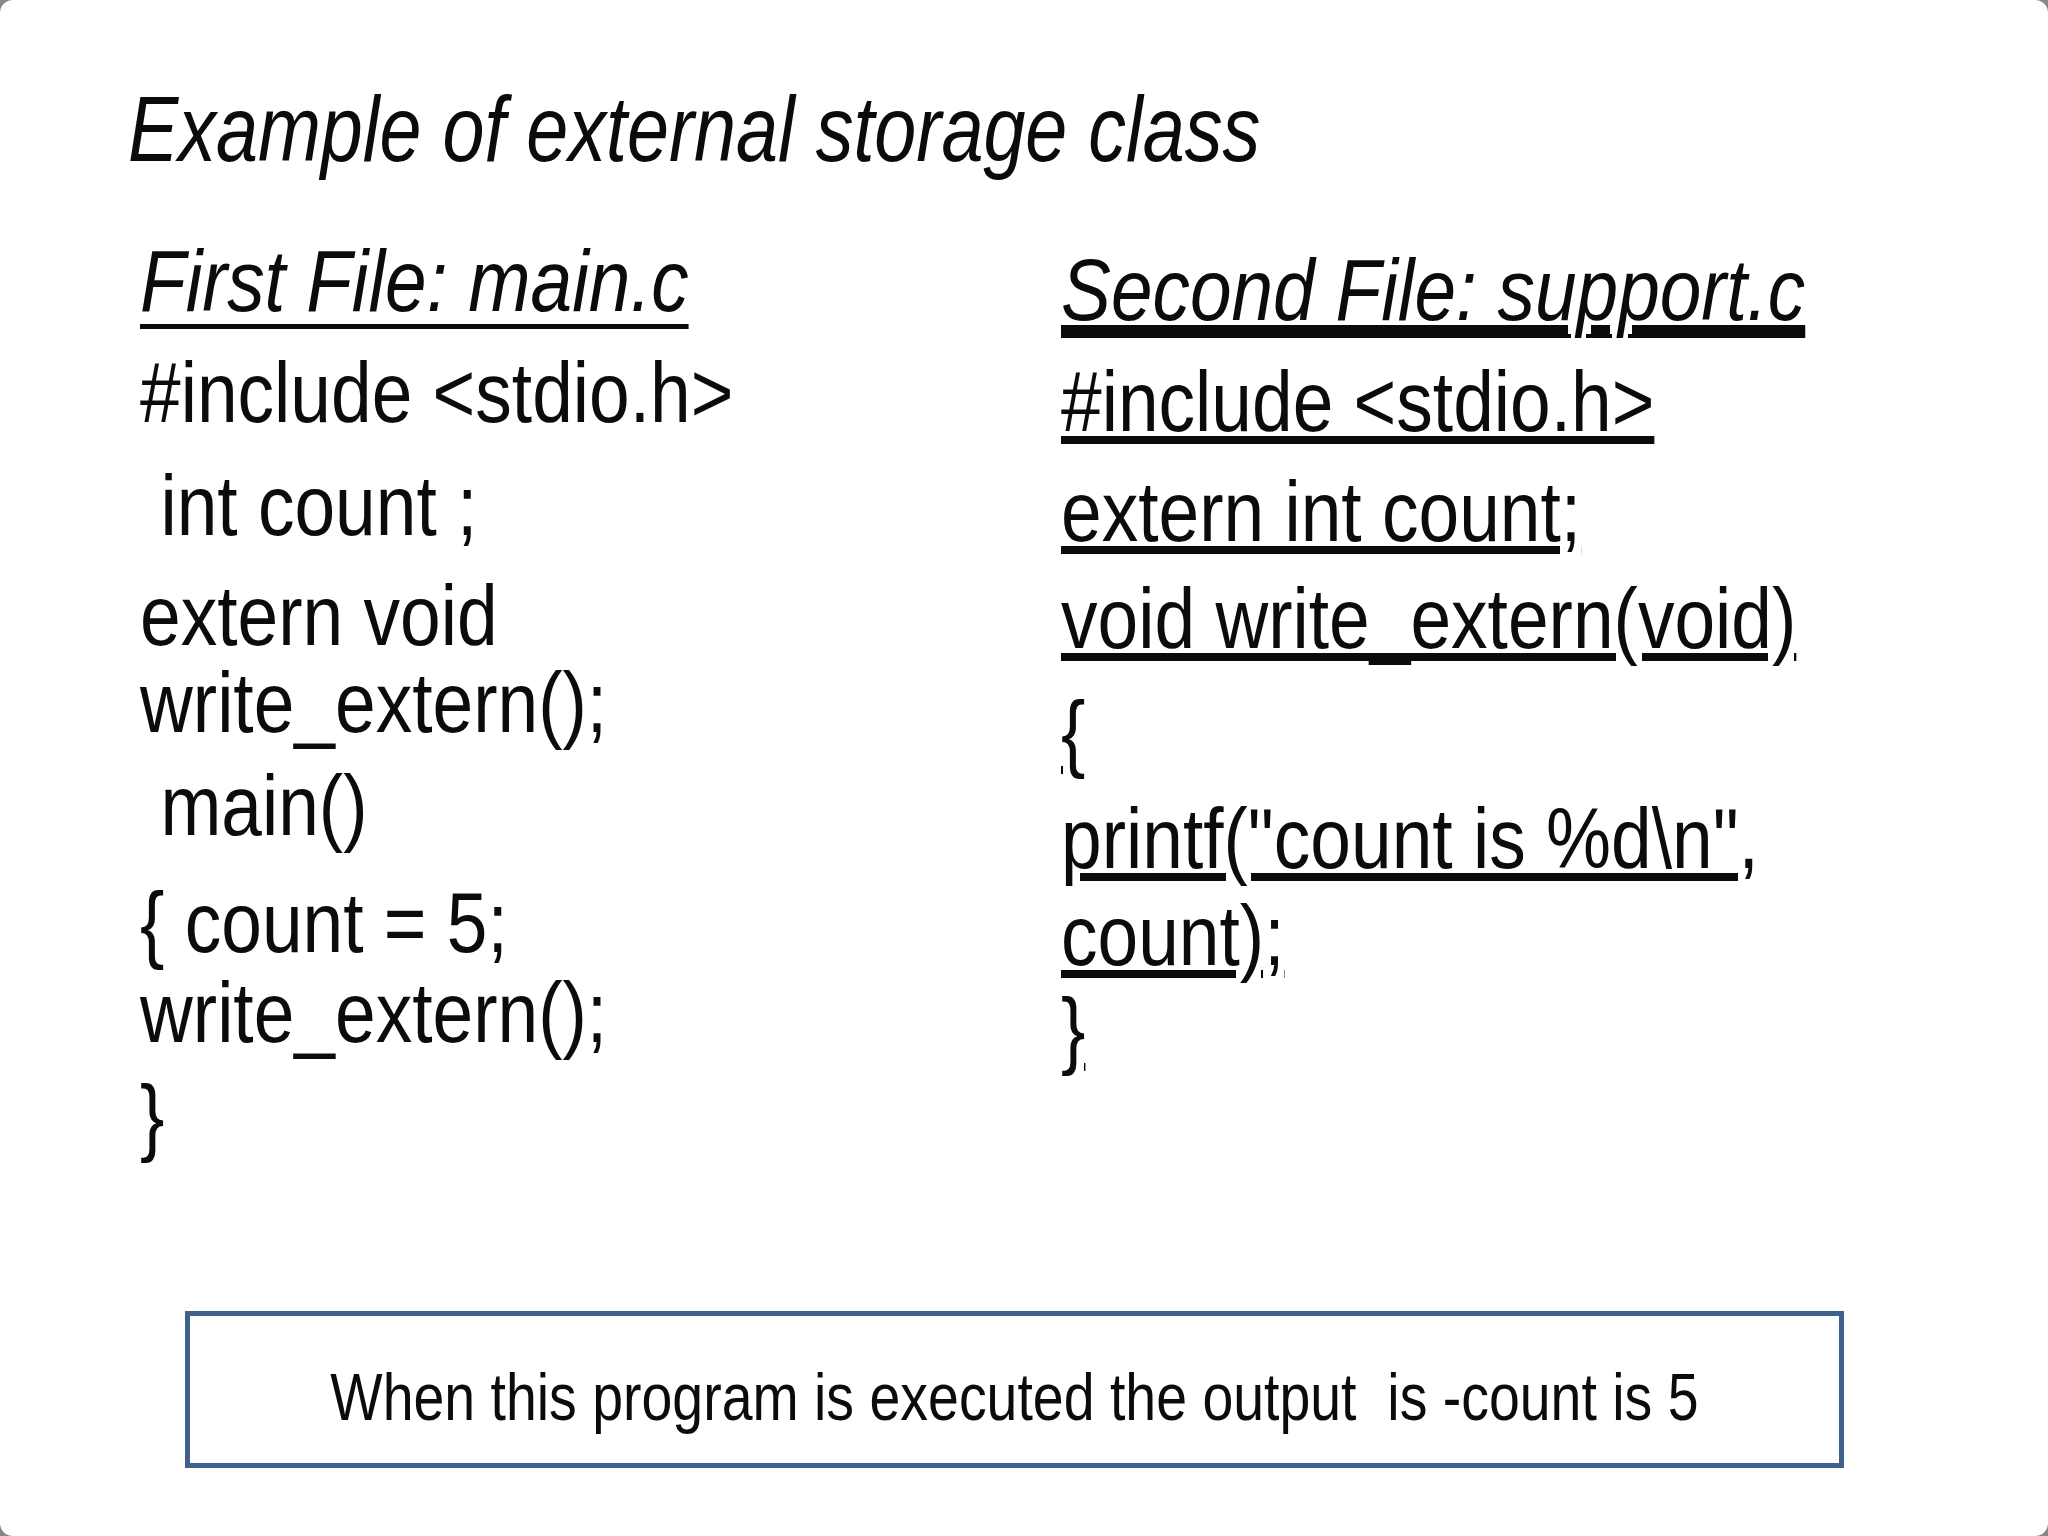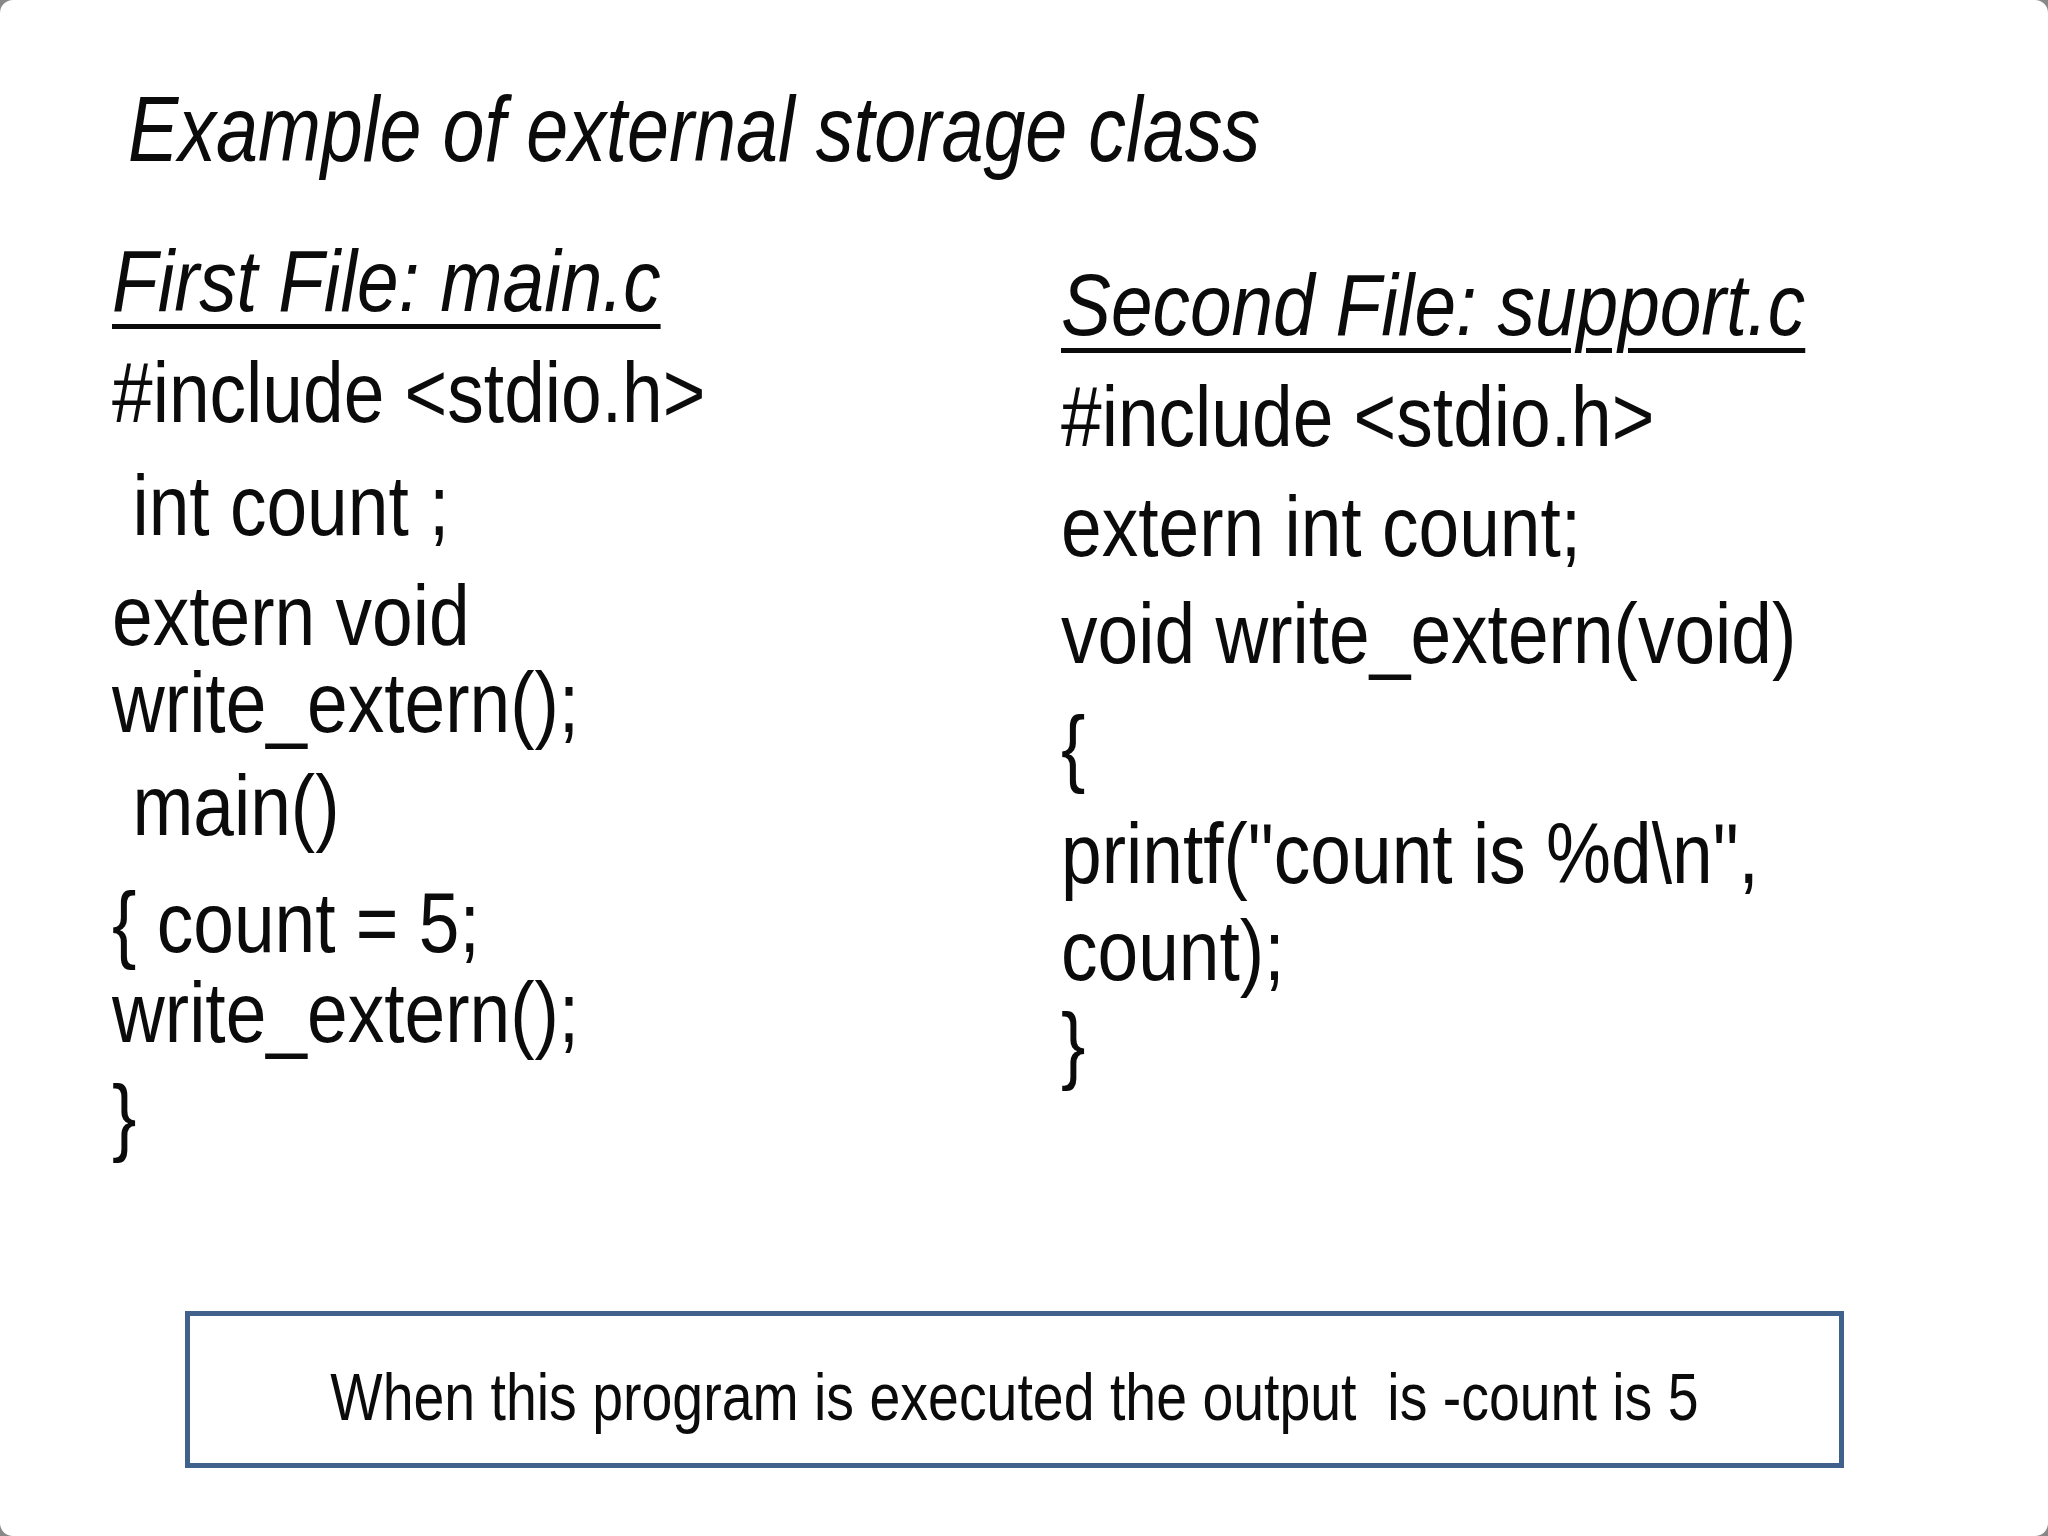--- a/index.html
+++ b/index.html
@@ -23,22 +23,22 @@
     line-height: 1;
     transform: scaleX(0.82);
     transform-origin: 0 0;
     white-space: nowrap;
   }
   .col {
     position: absolute;
     font-size: 86px;
     line-height: 1;
   }
-  .col-left  { left: 112px; top: 237px; width: 900px; }
-  .col-right { left: 1061px; top: 261px; width: 960px; }
+  .col-left  { left: 140px; top: 237px; width: 900px; }
+  .col-right { left: 1061px; top: 246px; width: 960px; text-decoration: underline; }
   .file-header {
     font-style: italic;
     font-size: 88px;
     text-decoration: underline;
     text-decoration-thickness: 5px;
     text-underline-offset: 13px;
     line-height: 1;
   }
   .line { line-height: 1; }
   .ind  { padding-left: 24px; }

